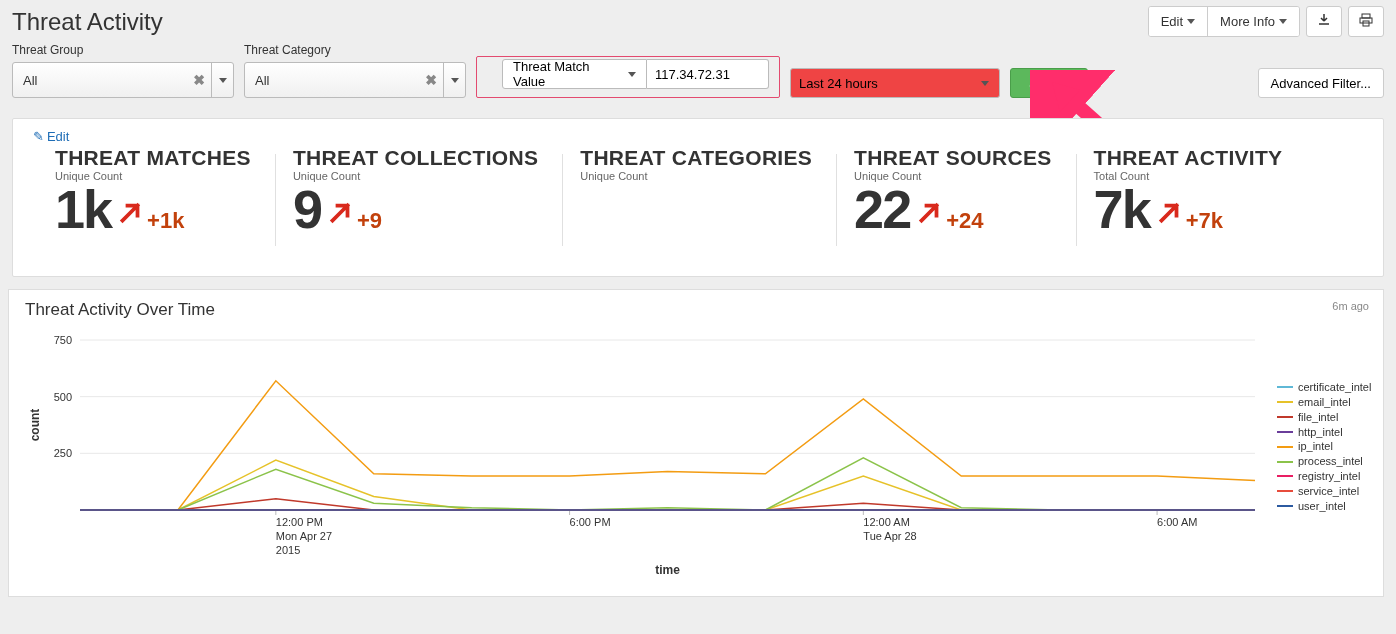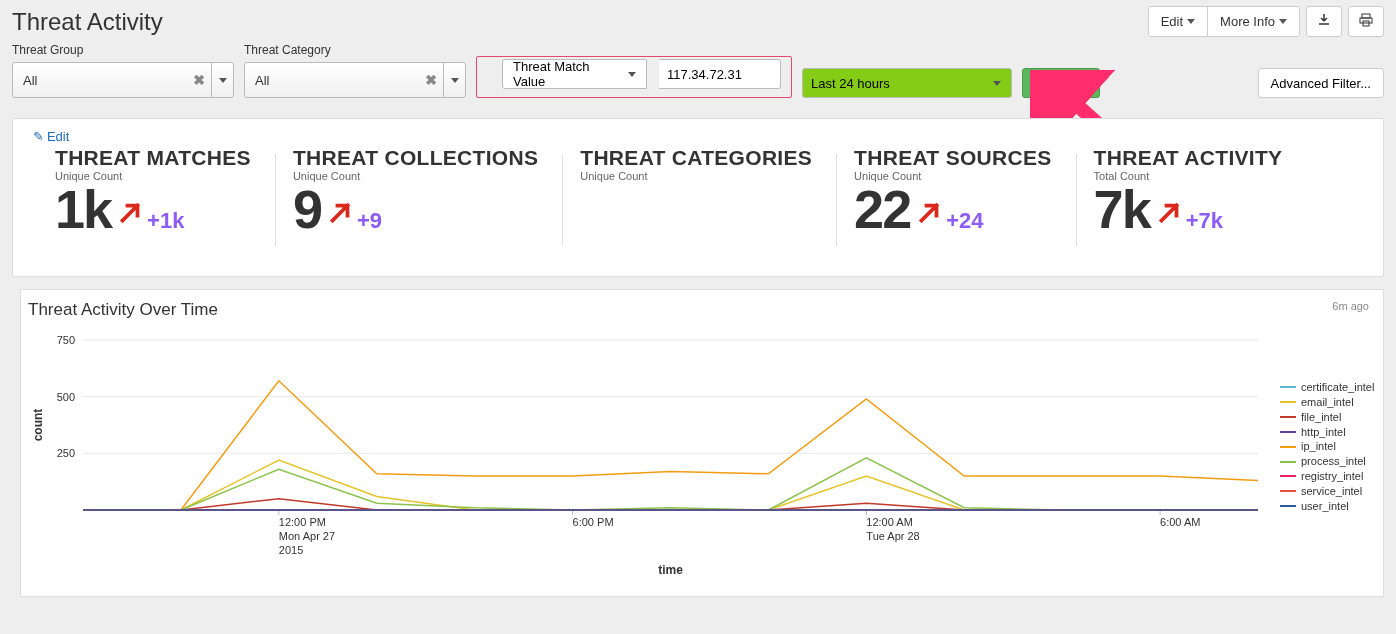--- a/index.html
+++ b/index.html
@@ -19,48 +19,48 @@
 .filter-bar { display: flex; gap: 10px; padding: 4px 12px 8px 12px; align-items: flex-end; flex-wrap: nowrap; }
 .filter-block { display: flex; flex-direction: column; gap: 2px; }
 .filter-label { font-size: 12px; color: #333; margin-bottom: 3px; }
 .dropdown-input { height: 36px; border: 1px solid #bbb; border-radius: 3px; background: linear-gradient(#fff,#f0f0f0); display: flex; align-items: center; font-size: 13px; color: #333; position: relative; }
 .dropdown-input .val { flex: 1; padding: 0 22px 0 10px; }
 .dropdown-input .clear-x { position: absolute; right: 28px; color: #888; font-weight: bold; cursor: pointer; font-size: 14px; }
 .dropdown-input .dd-btn { width: 22px; height: 100%; border-left: 1px solid #bbb; display: flex; align-items: center; justify-content: center; }
 .tg-dd { width: 222px; }
 .tc-dd { width: 222px; }
 .search-block { border: 1px solid #e34a6f; padding: 2px 10px 8px 10px; border-radius: 2px; }
-.search-inner { display: flex; gap: 12px; padding-left: 15px; }
+.search-inner { display: flex; gap: 0; padding-left: 15px; }
 .search-type { height: 30px; border: 1px solid #bbb; border-radius: 3px 0 0 3px; background: #fff; display: flex; align-items: center; padding: 0 10px; font-size: 13px; gap: 6px; width: 145px; }
 .search-input { height: 30px; border: 1px solid #bbb; border-left: none; border-radius: 0 3px 3px 0; padding: 0 8px; font-size: 13px; outline: none; width: 122px; }
-.time-dd { width: 210px; border: 1px solid #bbb; border-radius: 3px; height: 30px; background: #84cc16; display: flex; align-items: center; padding: 0 8px; font-size: 13px; position: relative; }
+.time-dd { width: 210px; border: 1px solid #bbb; border-radius: 3px; height: 30px; background: #ef4444; display: flex; align-items: center; padding: 0 8px; font-size: 13px; position: relative; }
 .time-dd .caret-down { position: absolute; right: 10px; top: 12px; }
 .submit-btn { height: 30px; padding: 0 18px; background: #5cb85c; border: 1px solid #4a9e4a; color: #fff; font-size: 13px; border-radius: 3px; cursor: pointer; }
 .spacer { flex: 1; }
 .adv-filter { height: 30px; border: 1px solid #ccc; background: #fff; font-size: 13px; padding: 0 12px; border-radius: 3px; cursor: pointer; }
 
 
 .annot-arrow { position: absolute; left: 1030px; top: 70px; pointer-events: none; }
 
 
 .panel { background: #fff; border: 1px solid #ddd; border-radius: 2px; margin: 12px; padding: 8px 0 40px 0; position: relative; }
 .edit-link { color: #1e6db6; font-size: 13px; padding: 2px 0 2px 20px; display: inline-flex; align-items: center; gap: 3px; }
 .edit-link::before { content: "✎"; }
 .metrics-row { display: flex; padding-left: 30px; }
 .metric { padding: 0 30px 0 12px; position: relative; }
 .metric + .metric::before { content: ""; position: absolute; left: -6px; top: 8px; bottom: -10px; width: 1px; background: #e0e0e0; }
 .metric-title { font-size: 21px; font-weight: 700; color: #333; letter-spacing: 0.3px; }
 .metric-sub { font-size: 11px; color: #666; }
 .metric-val-row { display: flex; align-items: baseline; gap: 4px; margin-top: 0px; }
 .metric-val { font-size: 54px; font-weight: 700; color: #333; line-height: 1; letter-spacing: -2px; }
-.delta { display: flex; align-items: flex-end; gap: 2px; color: #8b5cf6; font-size: 22px; font-weight: 600; }
+.delta { display: flex; align-items: flex-end; gap: 2px; color: #c2410c; font-size: 22px; font-weight: 600; }
 .delta-arrow svg { width: 30px; height: 30px; }
 
 
-.chart-panel { background: #fff; border: 1px solid #ddd; margin: 0 12px 12px 20px; padding: 10px 16px 16px 7px; position: relative; }
+.chart-panel { background: #fff; border: 1px solid #ddd; margin: 0 12px 12px 8px; padding: 10px 16px 16px 16px; position: relative; }
 .chart-title { font-size: 17px; color: #333; }
 .chart-ago { position: absolute; right: 14px; top: 10px; font-size: 11px; color: #888; }
 .chart-body { display: flex; margin-top: 10px; }
 .chart-svg { flex: 0 0 auto; }
 .legend { font-size: 11px; color: #333; padding-left: 12px; padding-top: 50px; text-align: center; }
 .legend-item { display: flex; align-items: center; gap: 5px; line-height: 1.35; }
 .legend-sw { width: 16px; height: 2px; display: inline-block; }
 
 .y-axis-label { font-size: 11px; fill: #333; }
 .x-axis-label { font-size: 11px; fill: #333; }

